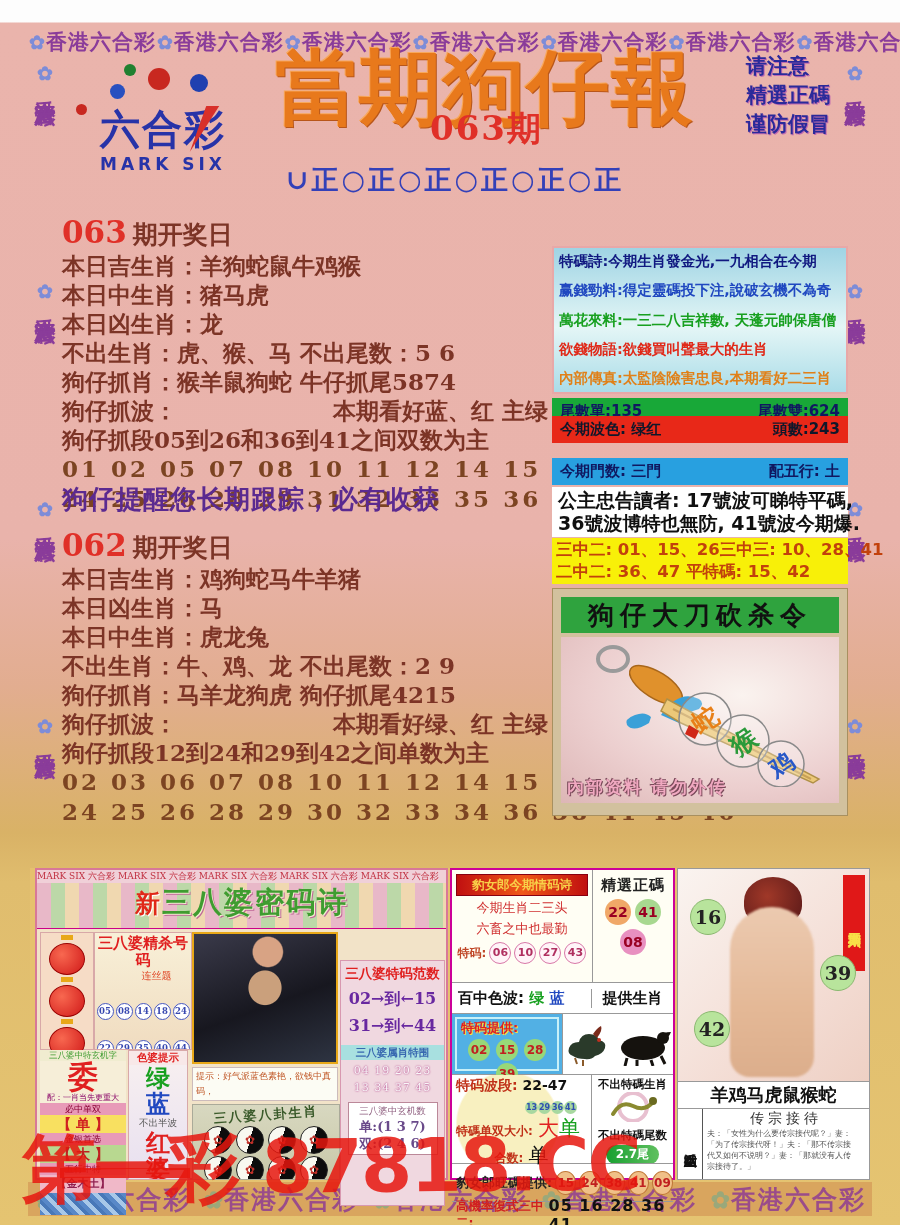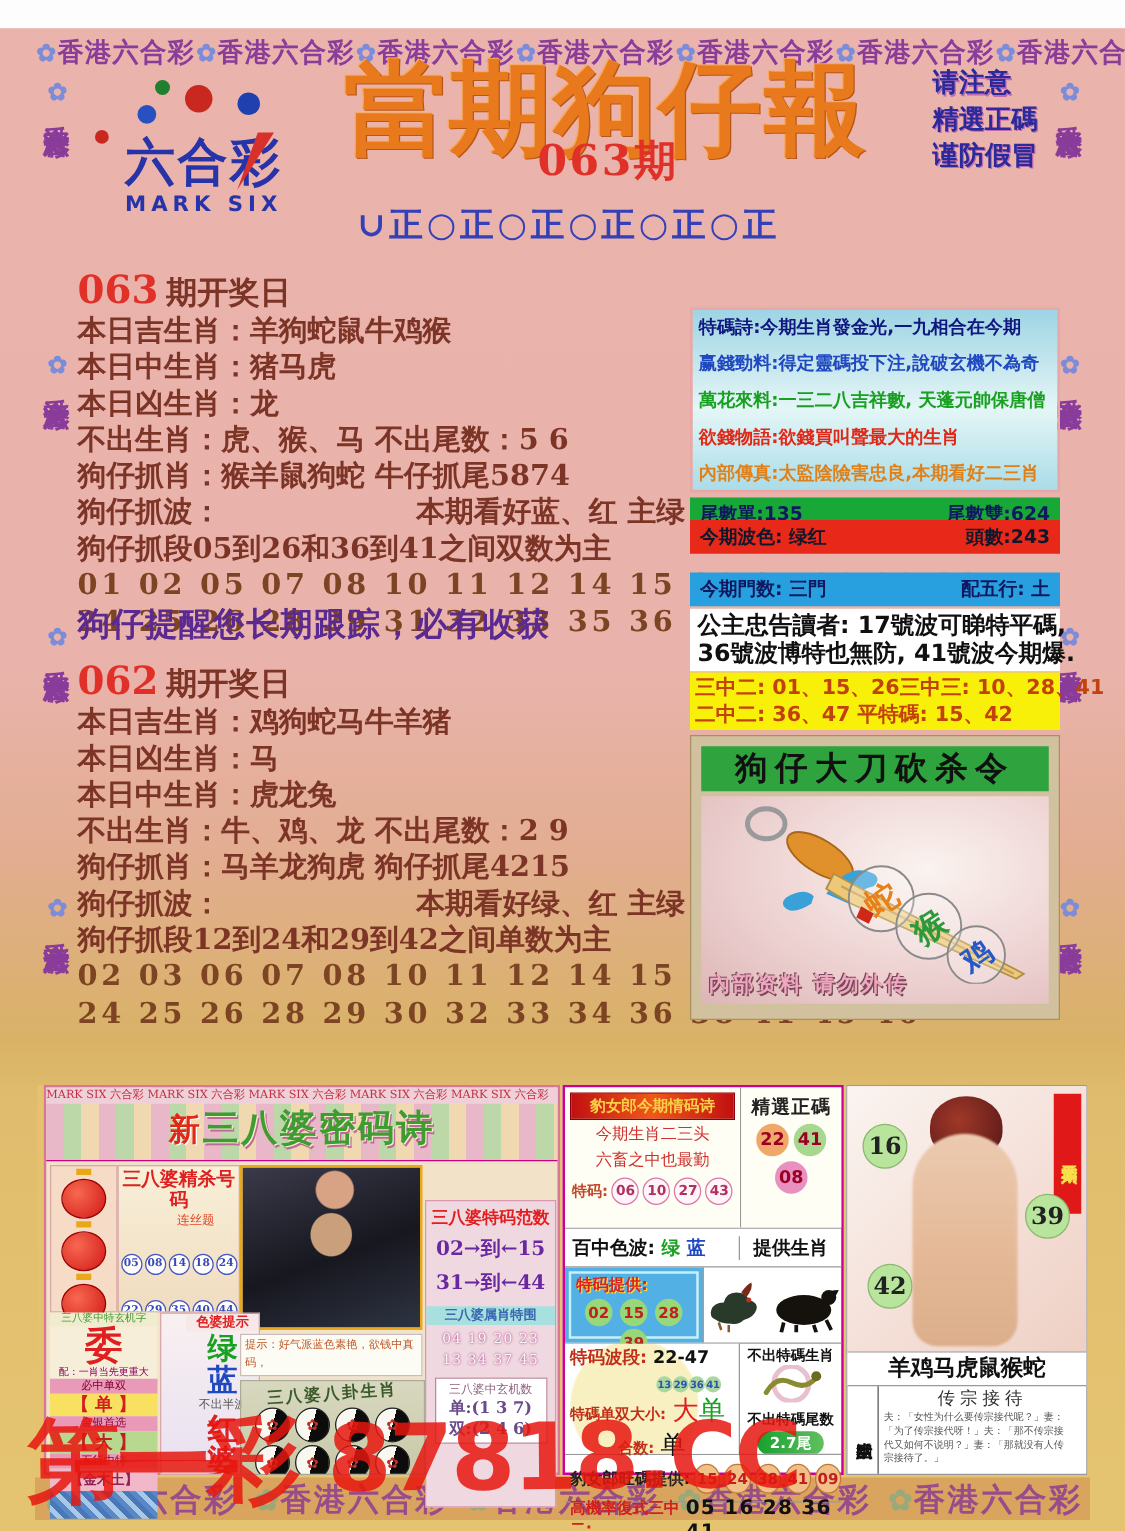--- a/index.html
+++ b/index.html
@@ -88,21 +88,21 @@
   .stack{position:absolute;left:3px;top:180px;width:86px;height:128px;}
   .stk-h{font-size:8.5px;color:#3f9c30;background:#f0ecd0;text-align:center;height:11px;line-height:11px;overflow:hidden;}
   .stk-char{font-size:30px;font-weight:bold;color:#e02020;text-align:center;background:#f6eed8;line-height:32px;}
   .stk-note{font-size:8px;color:#806;background:#f6eed8;text-align:center;height:10px;line-height:10px;overflow:hidden;}
   .stk-pink{background:#e89ab8;color:#803;font-size:9px;text-align:center;height:12px;line-height:12px;}
   .stk-val{font-weight:bold;text-align:center;font-size:14px;line-height:18px;}
   .v-dan{background:#f8e060;color:#d02020;}
   .v-da{background:#b8d890;color:#c02020;}
   .v-five{background:#f0b8c8;color:#902050;font-size:11px;}
   .stk-mosaic{height:22px;background:repeating-linear-gradient(45deg,#5888c8 0 4px,#a8c8e8 4px 8px,#4878b8 8px 12px);}
-  .hintcol{position:absolute;left:91px;top:180px;width:58px;height:128px;background:linear-gradient(180deg,#f8f0f0,#e8e0f0);border:1px solid #d8a8a8;text-align:center;overflow:hidden;padding-left:20px;}
+  .hintcol{position:absolute;left:91px;top:180px;width:58px;height:128px;background:linear-gradient(180deg,#f8f0f0,#e8e0f0);border:1px solid #d8a8a8;text-align:center;overflow:hidden;}
   .hint-head{color:#e02020;font-size:10.5px;font-weight:bold;background:#f8e8e8;}
   .hint-big{font-size:24px;font-weight:bold;line-height:26px;}
   .hg{color:#18a020;} .hb{color:#2048c0;} .hr{color:#e02020;}
   .hint-mid{font-size:9.5px;color:#555;}
   .tipnote{position:absolute;left:155px;top:197px;width:146px;height:34px;background:#fcfcf4;border:1px solid #cbb;font-size:9px;line-height:15px;color:#c05828;padding:1px 3px;box-sizing:border-box;overflow:hidden;}
   .bagua{position:absolute;left:155px;top:234px;width:146px;height:74px;background:linear-gradient(180deg,#d8d8c0,#c8c8a8);border:1px solid #aa9;text-align:center;overflow:hidden;}
   .bagua-t{font-size:13px;font-weight:bold;color:#3a5a2a;transform:rotate(-4deg);margin-top:1px;letter-spacing:2px;}
   .yyrow{display:flex;justify-content:center;gap:4px;margin-top:2px;}
   .yy{width:26px;height:26px;border-radius:50%;background:linear-gradient(105deg,#f8f8f0 50%,#0c0c0c 50%);border:1px solid #222;display:flex;align-items:center;justify-content:center;}
   .yy span{color:#c03028;font-size:12px;}

